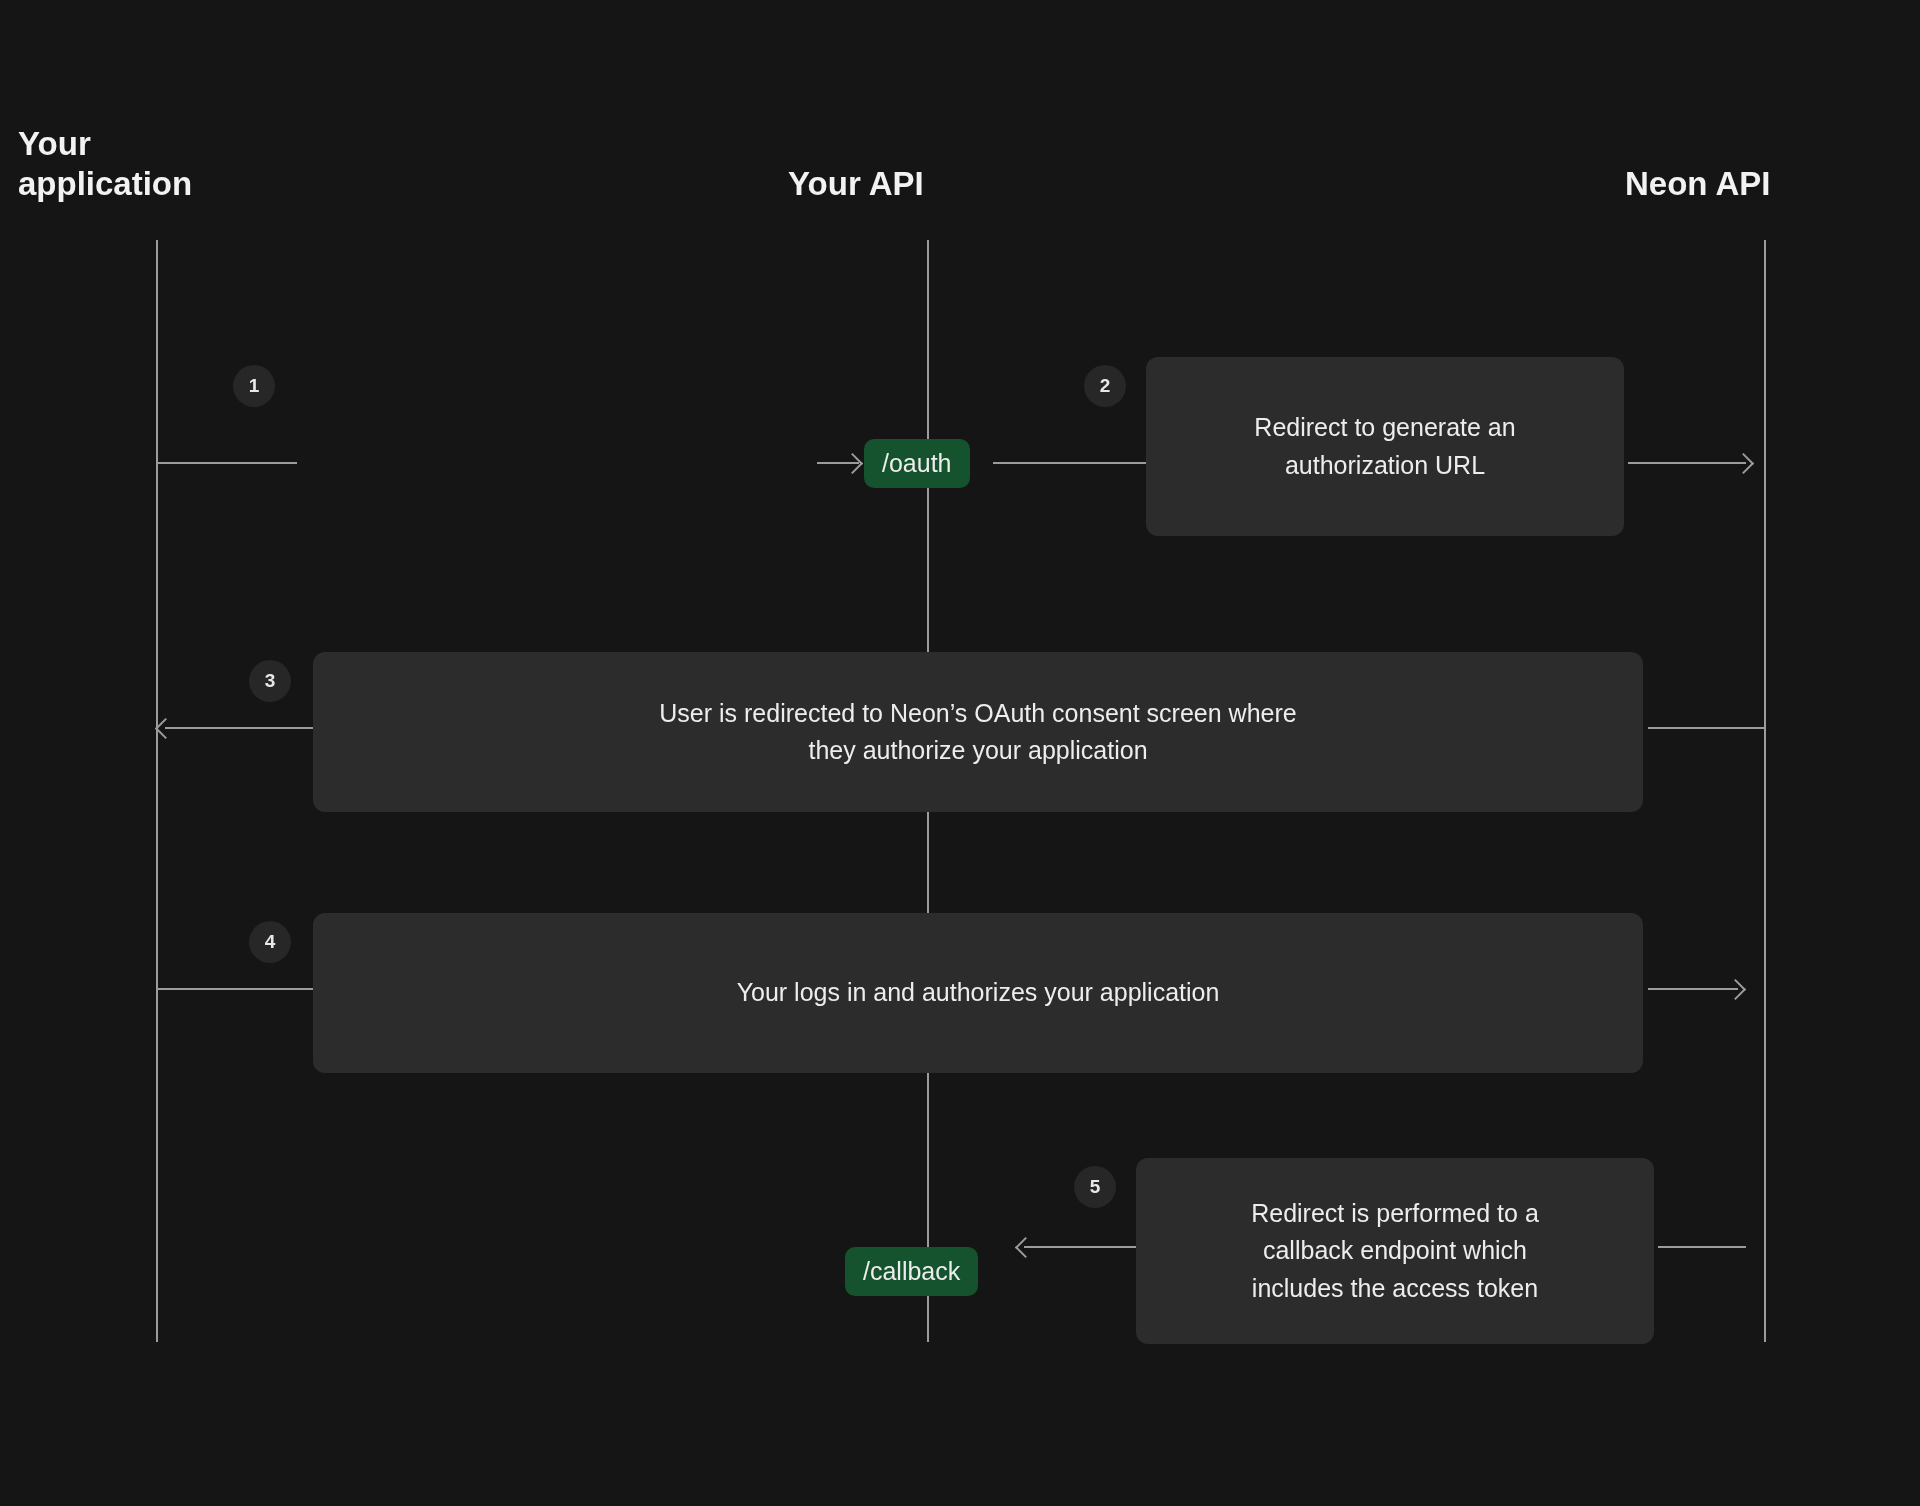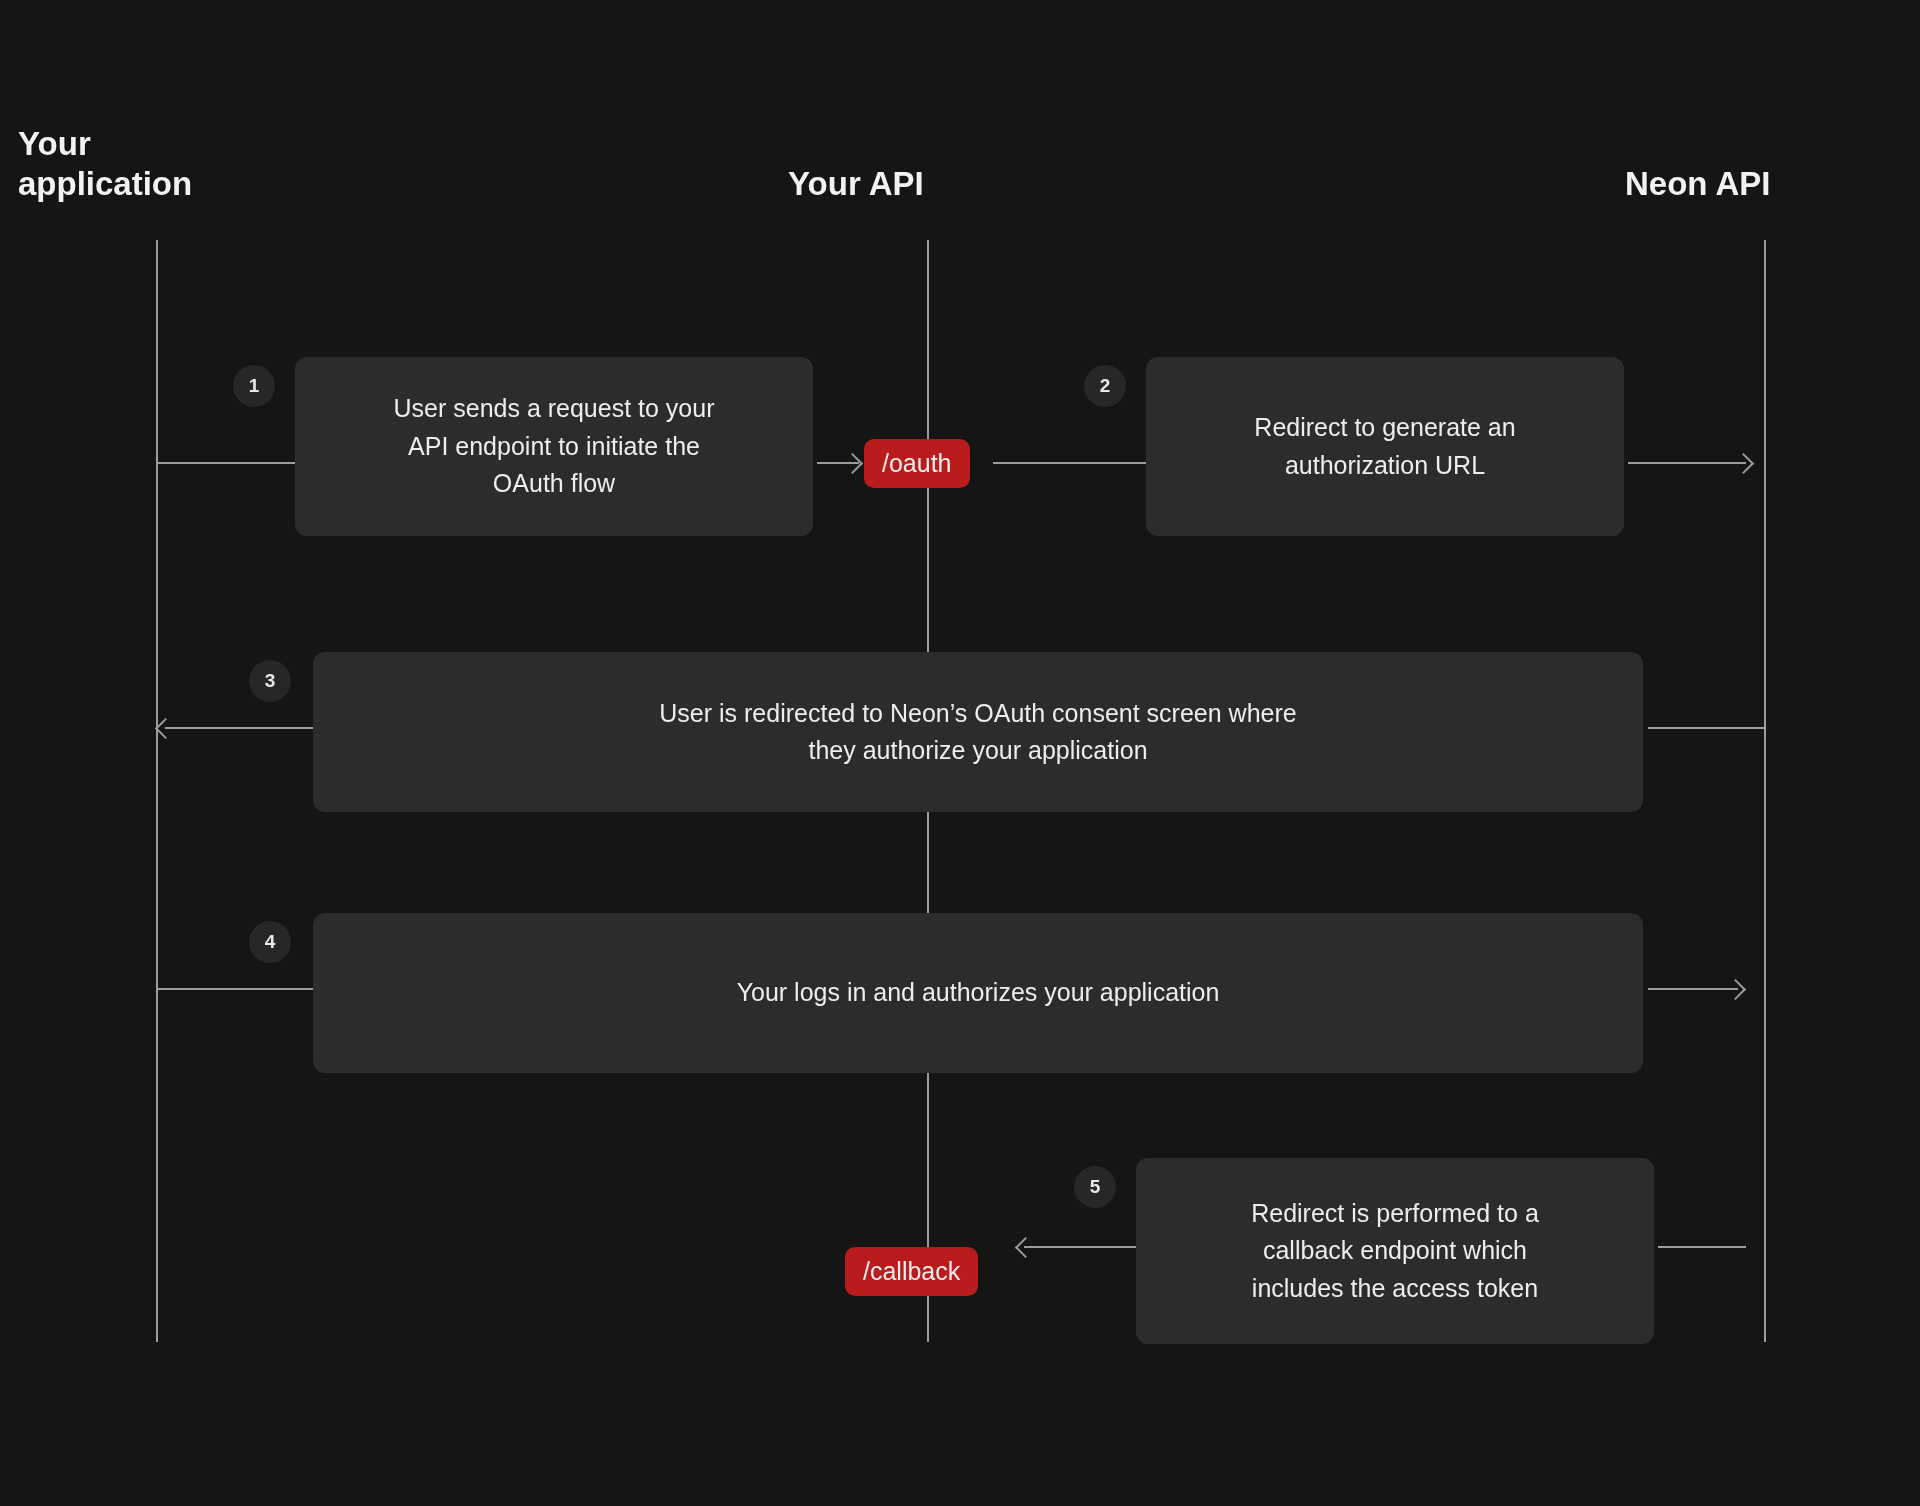--- a/index.html
+++ b/index.html
@@ -80,21 +80,21 @@
     font-weight: 700;
     display: flex;
     align-items: center;
     justify-content: center;
     z-index: 5;
   }
 
   
   .pill {
     position: absolute;
-    background: #b91c1c;
+    background: #14532d;
     border-radius: 10px;
     color: #ededed;
     font-size: 25px;
     padding: 10px 18px;
     display: flex;
     align-items: center;
     justify-content: center;
     z-index: 4;
     white-space: nowrap;
   }
@@ -130,25 +130,20 @@
 
   <div class="lifeline ll-app"></div>
   <div class="lifeline ll-api"></div>
   <div class="lifeline ll-neon"></div>
 
   <div class="conn" style="left:157px; top:462px; width:140px;"></div>
   <div class="conn" style="left:817px; top:462px; width:42px;"></div>
   <div class="arrowhead right" style="left:845px; top:456px;"></div>
 
   <div class="badge" id="badge-1">1</div>
-  <div class="step-box" id="box-1">
-    <div class="step-text">User sends a request to your
-API endpoint to initiate the
-OAuth flow</div>
-  </div>
   <div class="pill" id="pill-oauth">/oauth</div>
 
   <div class="conn" style="left:993px; top:462px; width:153px;"></div>
   <div class="conn" style="left:1628px; top:462px; width:118px;"></div>
   <div class="arrowhead right" style="left:1736px; top:456px;"></div>
 
   <div class="badge" id="badge-2">2</div>
   <div class="step-box" id="box-2">
     <div class="step-text">Redirect to generate an
 authorization URL</div>

